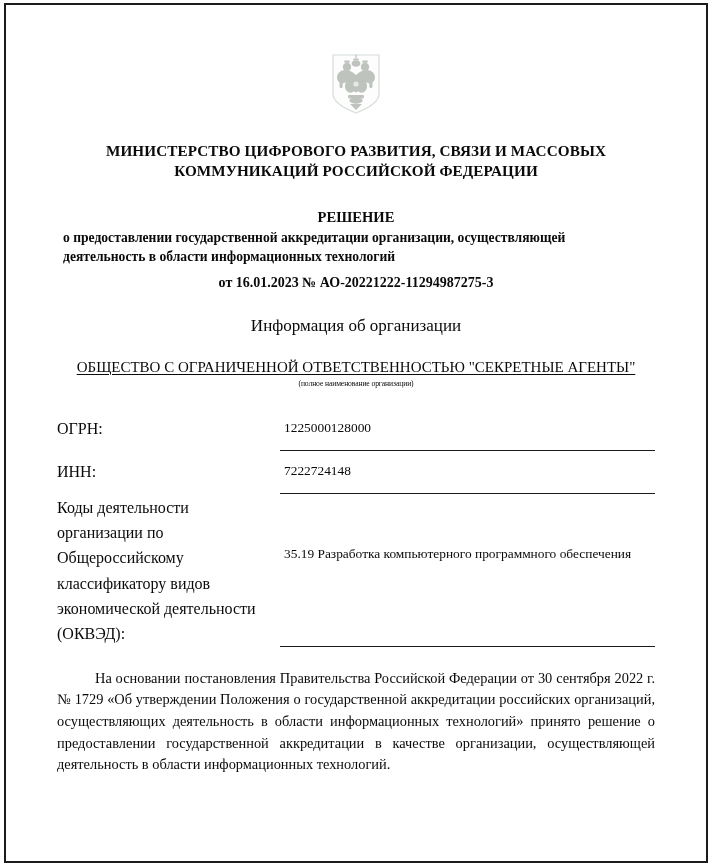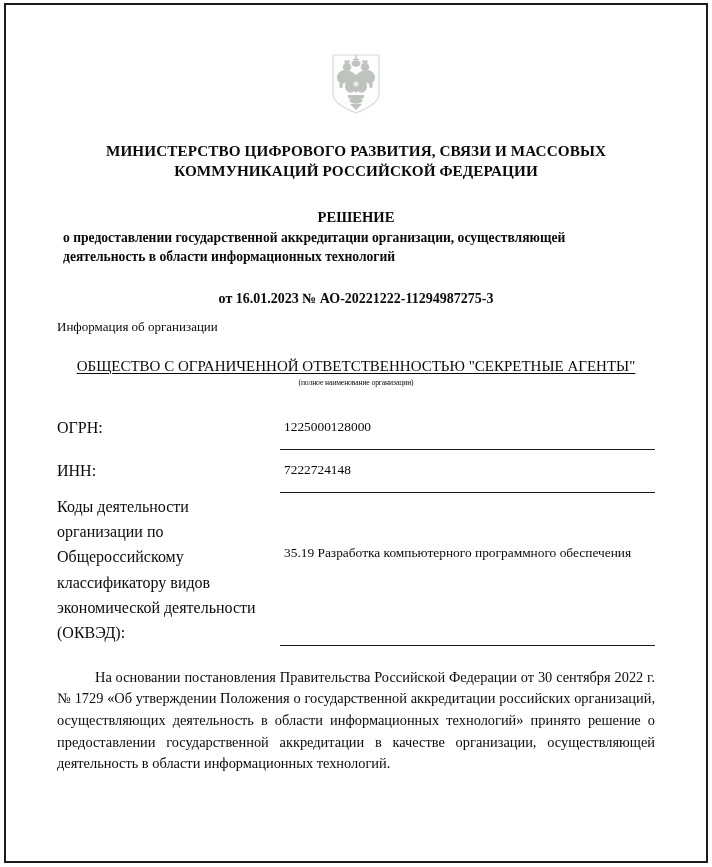--- a/index.html
+++ b/index.html
@@ -78,30 +78,30 @@
   .doc-subtitle {
     margin-top: 2px;
     text-align: left;
     font-weight: bold;
     font-size: 13.6px;
     line-height: 1.36;
     padding: 0 6px;
   }
 
   .doc-number {
+    margin-top: 9px;
+    text-align: center;
+    font-weight: bold;
+    font-size: 14px;
+  }
+
+  .section-title {
     margin-top: 25px;
     text-align: center;
-    font-weight: bold;
-    font-size: 14px;
-  }
-
-  .section-title {
-    margin-top: 12px;
-    text-align: left;
-    font-size: 13px;
+    font-size: 17px;
   }
 
   
   .org-name-wrap {
     margin-top: 22px;
     text-align: center;
   }
 
   .org-name {
     display: inline-block;

